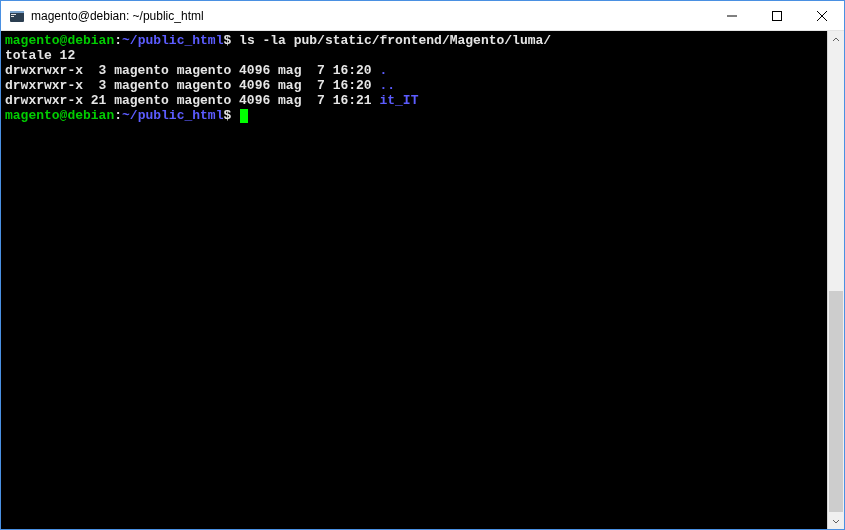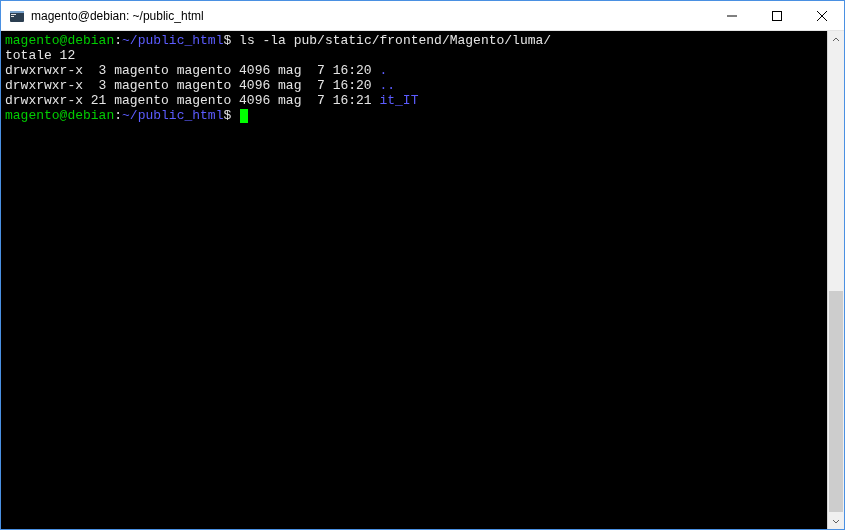--- a/index.html
+++ b/index.html
@@ -104,20 +104,21 @@
     .scroll-thumb {
       position: absolute;
       left: 1px;
       right: 1px;
       top: 260px;
       bottom: 17px;
       background: #cdcdcd;
     }
     .term-line {
       height: 15px;
+      font-weight: bold;
     }
   </style>
 </head>
 <body>
 
 <div class="titlebar">
   <div class="titlebar-left">
     <span class="titlebar-icon">
       <svg width="16" height="16" viewBox="0 0 16 16">
         <rect x="1" y="3" width="14" height="11" fill="#2b3e50" rx="1"></rect>

